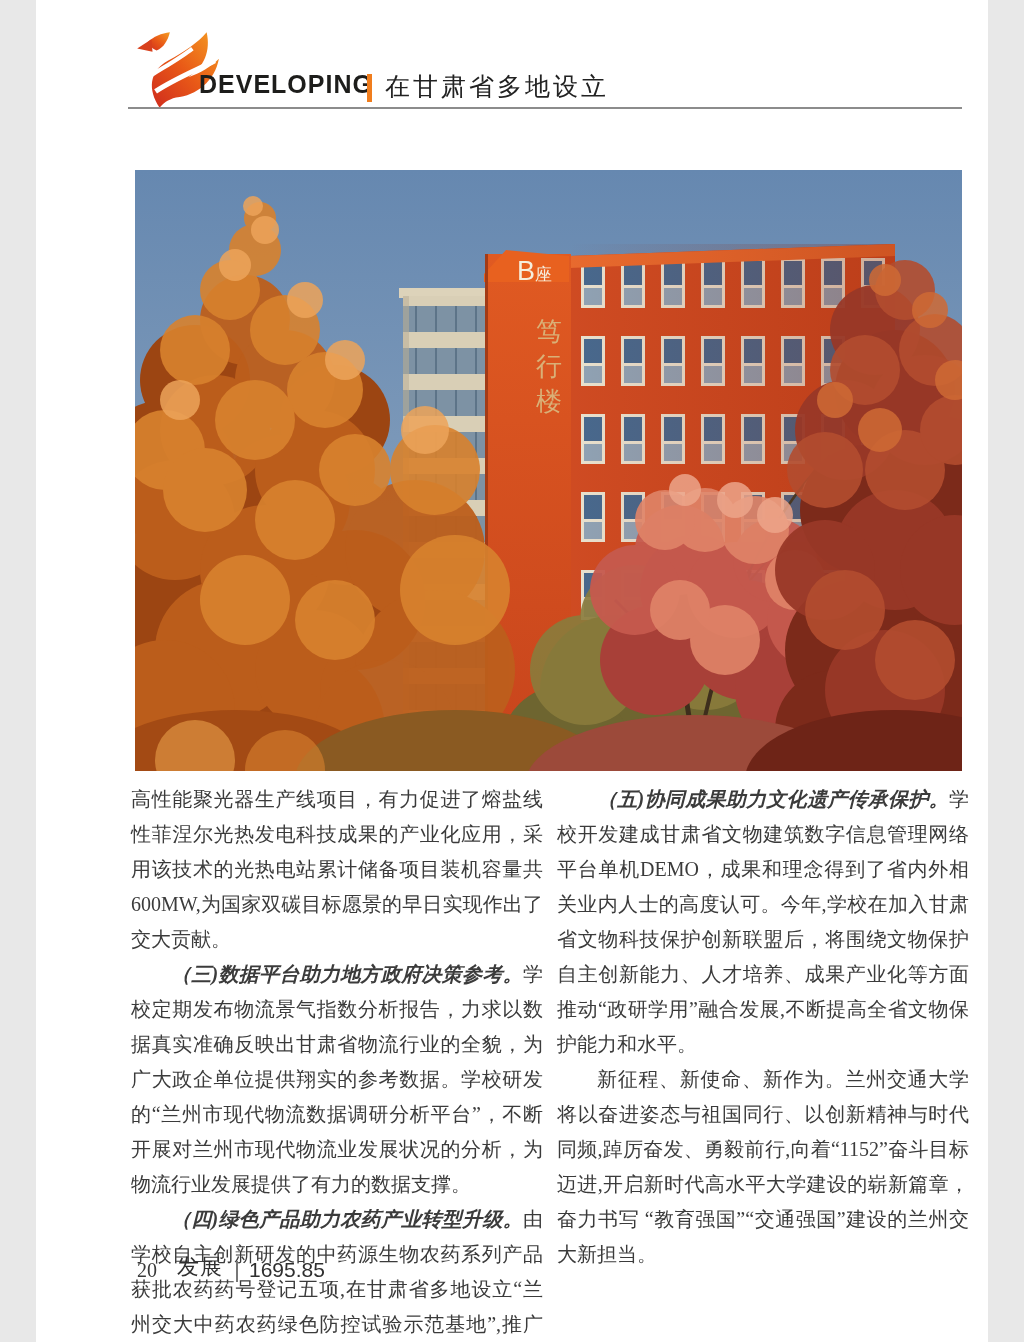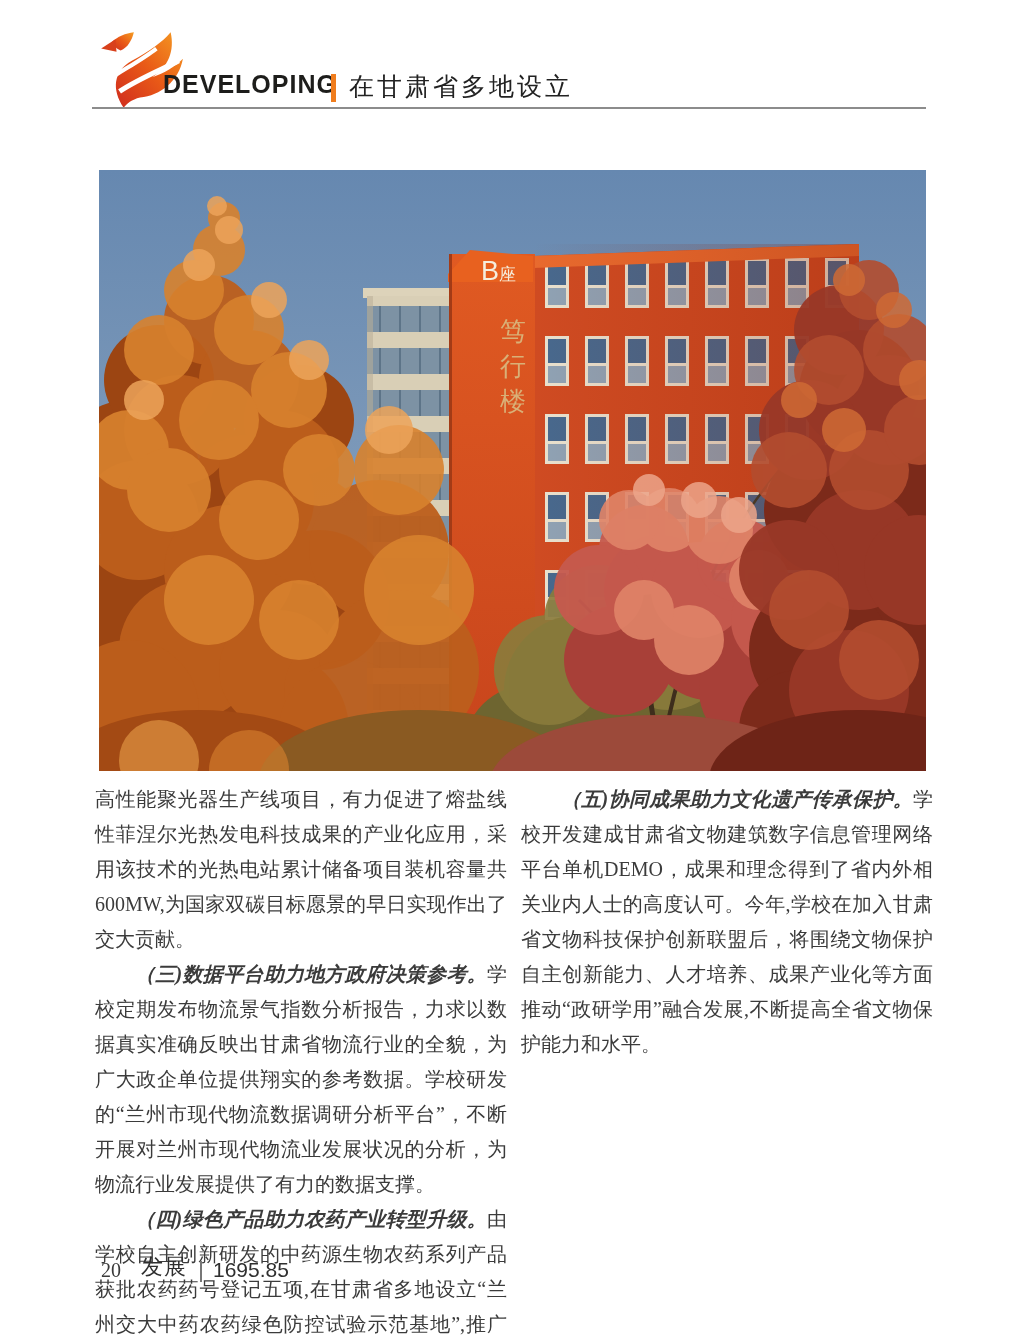--- a/index.html
+++ b/index.html
@@ -1,16 +1,16 @@
 <!DOCTYPE html>
 <html><head>
 <meta charset="utf-8">
 <style>
   html,body{margin:0;padding:0;background:#e8e8e8;}
-  .page{position:relative;width:1024px;height:1342px;background:#ffffff;margin:0 auto;overflow:hidden;
+  .page{position:relative;width:952px;height:1342px;background:#ffffff;margin:0 auto;overflow:hidden;
         font-family:"Liberation Sans",sans-serif;}
   
   .logo{position:absolute;left:93px;top:30px;width:94px;height:78px;}
   .title-en{position:absolute;left:163px;top:70px;font-size:25px;font-weight:700;letter-spacing:1px;
             color:#1d1d1b;font-family:"Liberation Sans",sans-serif;}
   .title-bar{position:absolute;left:331px;top:74px;width:5px;height:28px;background:#f07d1d;}
   .title-cn{position:absolute;left:349px;top:70px;font-size:25px;color:#222;letter-spacing:3px;
             font-family:"Liberation Sans",sans-serif;}
   .head-rule{position:absolute;left:92px;top:107px;width:834px;height:2px;background:#8c8c8c;}
   
@@ -261,20 +261,21 @@
   </div>
 
   <div class="col" style="left:95px">
     <p><span>高性能聚光器生产线项目，有力促进了熔盐线性菲涅尔光热发电科技成果的产业化应用，采用该技术的光热电站累计储备项目装机容量共 600MW,为国家双碳目标愿景的早日实现作出了交大贡献。</span></p>
     <p class="ind"><span class="lead">（三)数据平台助力地方政府决策参考。</span><span>学校定期发布物流景气指数分析报告，力求以数据真实准确反映出甘肃省物流行业的全貌，为广大政企单位提供翔实的参考数据。学校研发的“兰州市现代物流数据调研分析平台”，不断开展对兰州市现代物流业发展状况的分析，为物流行业发展提供了有力的数据支撑。</span></p>
     <p class="ind"><span class="lead">（四)绿色产品助力农药产业转型升级。</span><span>由学校自主创新研发的中药源生物农药系列产品获批农药药号登记五项,在甘肃省多地设立“兰州交大中药农药绿色防控试验示范基地”,推广示范使用生物农药</span></p>
   </div>
 
   <div class="col" style="left:521px">
     <p class="ind"><span class="lead">（五)协同成果助力文化遗产传承保护。</span><span>学校开发建成甘肃省文物建筑数字信息管理网络平台单机DEMO，成果和理念得到了省内外相关业内人士的高度认可。今年,学校在加入甘肃省文物科技保护创新联盟后，将围绕文物保护自主创新能力、人才培养、成果产业化等方面推动“政研学用”融合发展,不断提高全省文物保护能力和水平。</span></p>
+    <p class="ind"><span>新征程、新使命、新作为。兰州交通大学将以奋进姿态与祖国同行、以创新精神与时代同频,踔厉奋发、勇毅前行,向着“1152”奋斗目标迈进,开启新时代高水平大学建设的崭新篇章，奋力书写 “教育强国”“交通强国”建设的兰州交大新担当。</span></p>
   </div>
 
   <div class="footer">
     <span class="pno">20</span>
     <span class="mag">发展</span>
     <span class="fdiv"></span>
     <span class="issue">1695.85</span>
   </div>
 
 </div>

